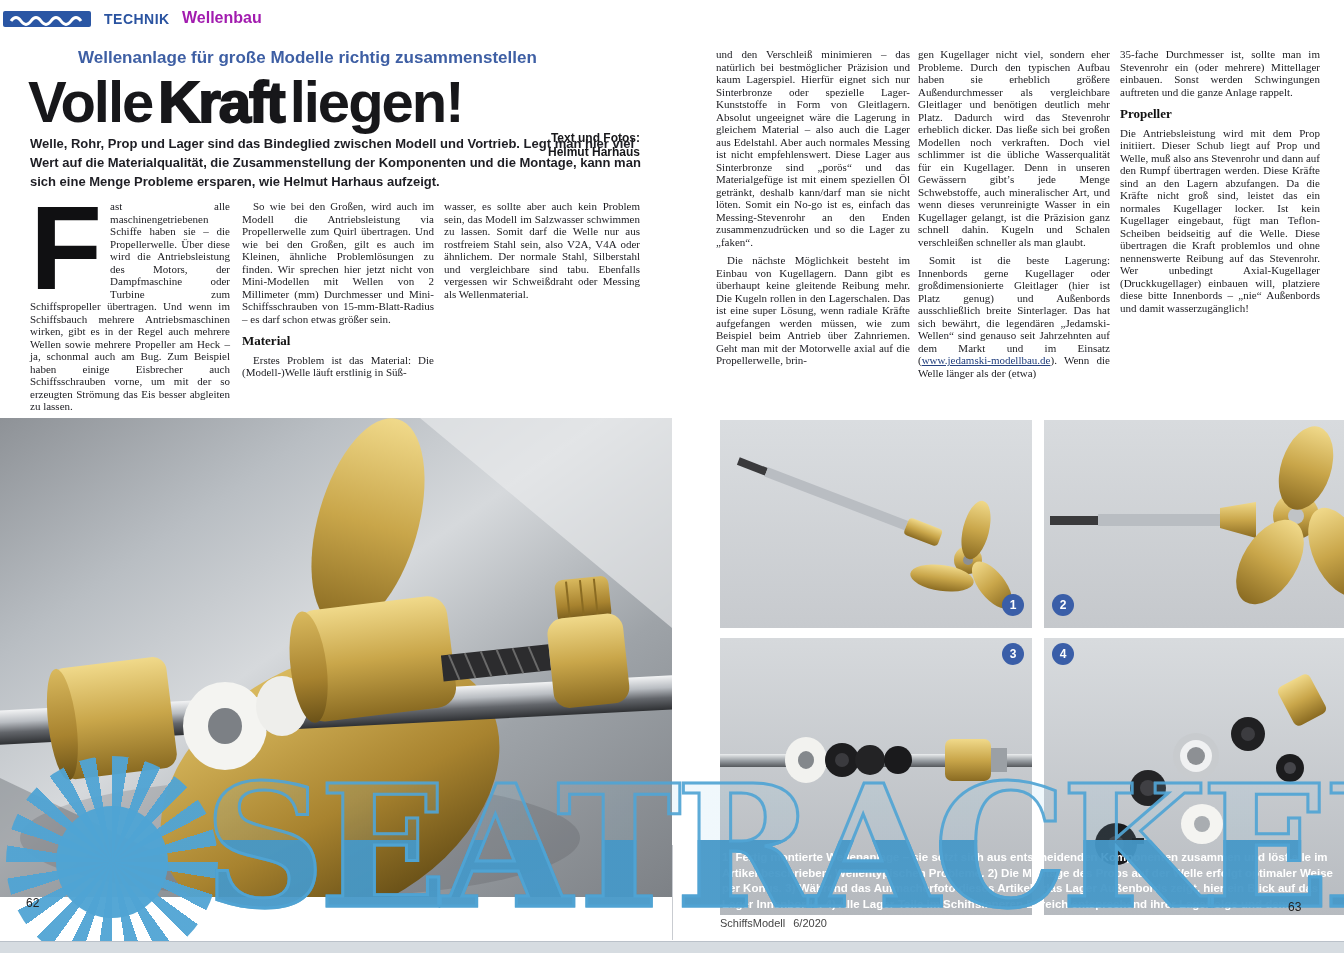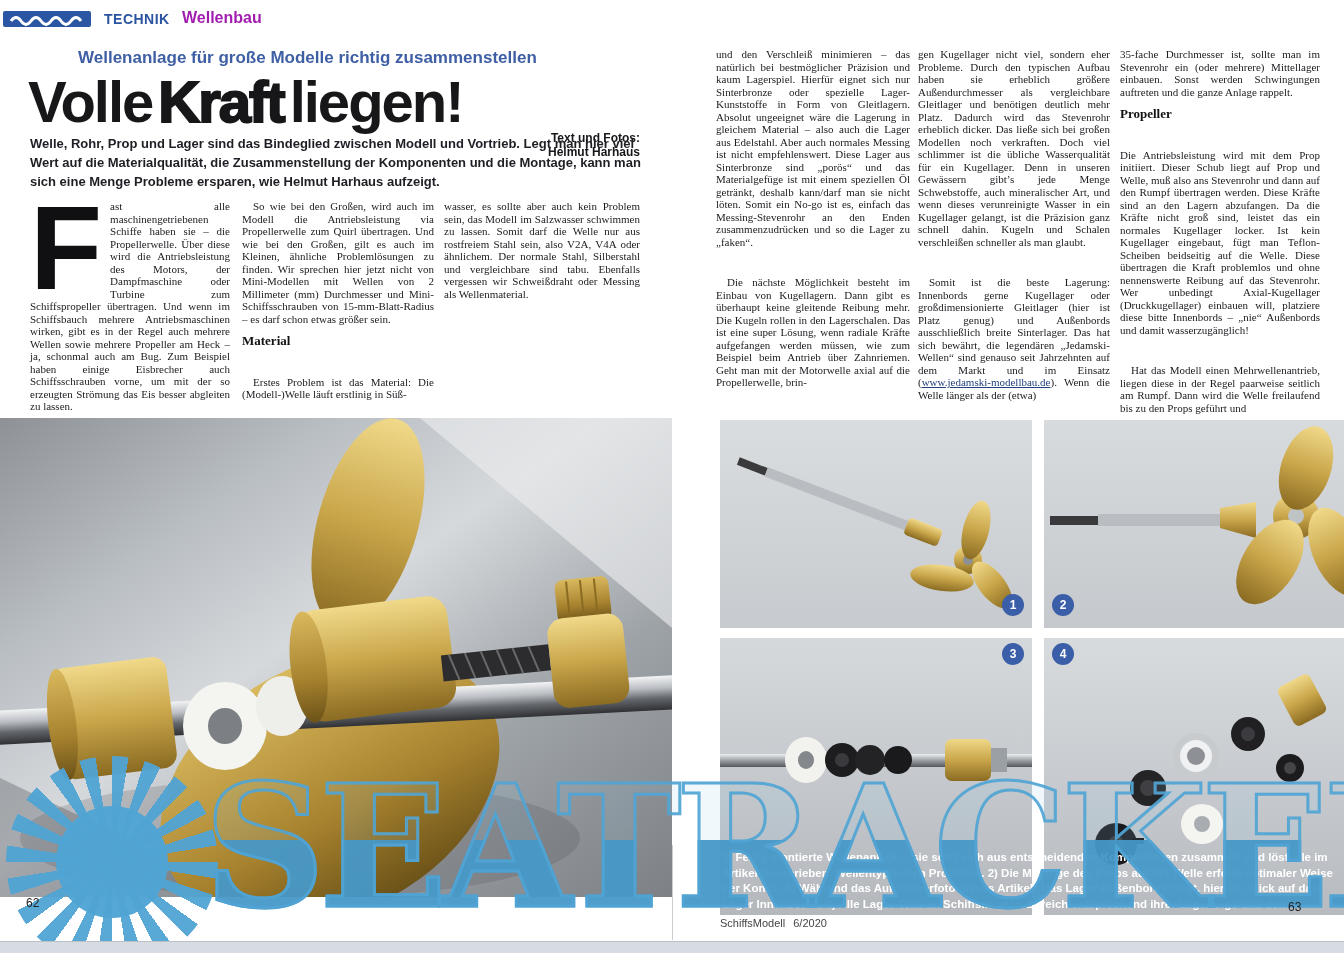--- a/index.html
+++ b/index.html
@@ -15,21 +15,21 @@
   .kicker{position:absolute;left:30px;top:48px;font-size:17px;font-weight:bold;color:#3e5fa4;margin-left:48px;}
   .title{position:absolute;left:28px;top:68px;width:620px;font-size:58px;font-weight:bold;color:#17171a;letter-spacing:-2px;white-space:nowrap;}
   .title .t-heavy{-webkit-text-stroke:2px #17171a;margin:0 6px;}
   .byline{position:absolute;left:540px;top:92px;width:100px;text-align:right;font-size:12px;font-weight:bold;color:#17171a;line-height:14px;margin-top:39px;}
   .intro{position:absolute;left:30px;top:134px;width:612px;font-size:13px;font-weight:bold;color:#1e1e24;line-height:19px;}
 
   
   .col{position:absolute;font-family:"Liberation Serif",serif;font-size:11px;line-height:12.5px;color:#1b1b20;text-align:justify;}
   .col p{margin:0;}
   .col p.ind{text-indent:11px;}
-  .col p + p{margin-top:28px;}
+  .col p + p{margin-top:6px;}
   .col-h{font-family:Liberation Serif, serif;font-weight:bold;font-size:13px;margin:10px 0 3px 0 !important;text-indent:0 !important;color:#111;}
   .c1{left:30px;top:200px;width:200px;}
   .c2{left:242px;top:200px;width:192px;}
   .c3{left:444px;top:200px;width:196px;}
   .c4{left:716px;top:48px;width:194px;}
   .c5{left:918px;top:48px;width:192px;}
   .c6{left:1120px;top:48px;width:200px;}
   .dropcap{float:left;font-family:"Liberation Sans",sans-serif;font-weight:bold;font-size:118px;line-height:92px;color:#101012;margin:2px 8px 0 0;}
   .bodylink{color:#23407e;text-decoration:underline;}
 
@@ -102,21 +102,20 @@
     <p class="ind">Die nächste Möglichkeit besteht im Einbau von Kugellagern. Dann gibt es überhaupt keine gleitende Reibung mehr. Die Kugeln rollen in den Lagerschalen. Das ist eine super Lösung, wenn radiale Kräfte aufgefangen werden müssen, wie zum Beispiel beim Antrieb über Zahnriemen. Geht man mit der Motorwelle axial auf die Propellerwelle, brin-</p>
   </div>
   <div class="col c5">
     <p>gen Kugellager nicht viel, sondern eher Probleme. Durch den typischen Aufbau haben sie erheblich größere Außendurchmesser als vergleichbare Gleitlager und benötigen deutlich mehr Platz. Dadurch wird das Stevenrohr erheblich dicker. Das ließe sich bei großen Modellen noch verkraften. Doch viel schlimmer ist die übliche Wasserqualität für ein Kugellager. Denn in unseren Gewässern gibt’s jede Menge Schwebstoffe, auch mineralischer Art, und wenn dieses verunreinigte Wasser in ein Kugellager gelangt, ist die Präzision ganz schnell dahin. Kugeln und Schalen verschleißen schneller als man glaubt.</p>
     <p class="ind"><span>Somit ist die beste Lagerung: Innenbords gerne Kugellager oder großdimensionierte Gleitlager (hier ist Platz genug) und Außenbords ausschließlich breite Sinterlager. Das hat sich bewährt, die legendären „Jedamski-Wellen“ sind genauso seit Jahrzehnten auf dem Markt und im Einsatz (</span><a class="bodylink" href="#">www.jedamski-modellbau.de</a><span>). Wenn die Welle länger als der (etwa)</span></p>
   </div>
   <div class="col c6">
     <p>35-fache Durchmesser ist, sollte man im Stevenrohr ein (oder mehrere) Mittellager einbauen. Sonst werden Schwingungen auftreten und die ganze Anlage rappelt.</p>
     <p class="col-h">Propeller</p>
     <p>Die Antriebsleistung wird mit dem Prop initiiert. Dieser Schub liegt auf Prop und Welle, muß also ans Stevenrohr und dann auf den Rumpf übertragen werden. Diese Kräfte sind an den Lagern abzufangen. Da die Kräfte nicht groß sind, leistet das ein normales Kugellager locker. Ist kein Kugellager eingebaut, fügt man Teflon-Scheiben beidseitig auf die Welle. Diese übertragen die Kraft problemlos und ohne nennenswerte Reibung auf das Stevenrohr. Wer unbedingt Axial-Kugellager (Druckkugellager) einbauen will, platziere diese bitte Innenbords – „nie“ Außenbords und damit wasserzugänglich!</p>
-    <p class="ind">Hat das Modell einen Mehrwellenantrieb, liegen diese in der Regel paarweise seitlich am Rumpf. Dann wird die Welle freilaufend bis zu den Props geführt und</p>
   </div>
 
   <div class="photo ph-left">
     <svg viewBox="0 0 672 479" preserveAspectRatio="none">
       <defs>
         <linearGradient id="bgL" x1="0" y1="0" x2="1" y2="1">
           <stop offset="0" stop-color="#8e9297"></stop>
             <stop offset=".25" stop-color="#b9bec3"></stop>
           <stop offset=".45" stop-color="#d6d9dc"></stop>
             <stop offset=".7" stop-color="#9ea3a8"></stop>

